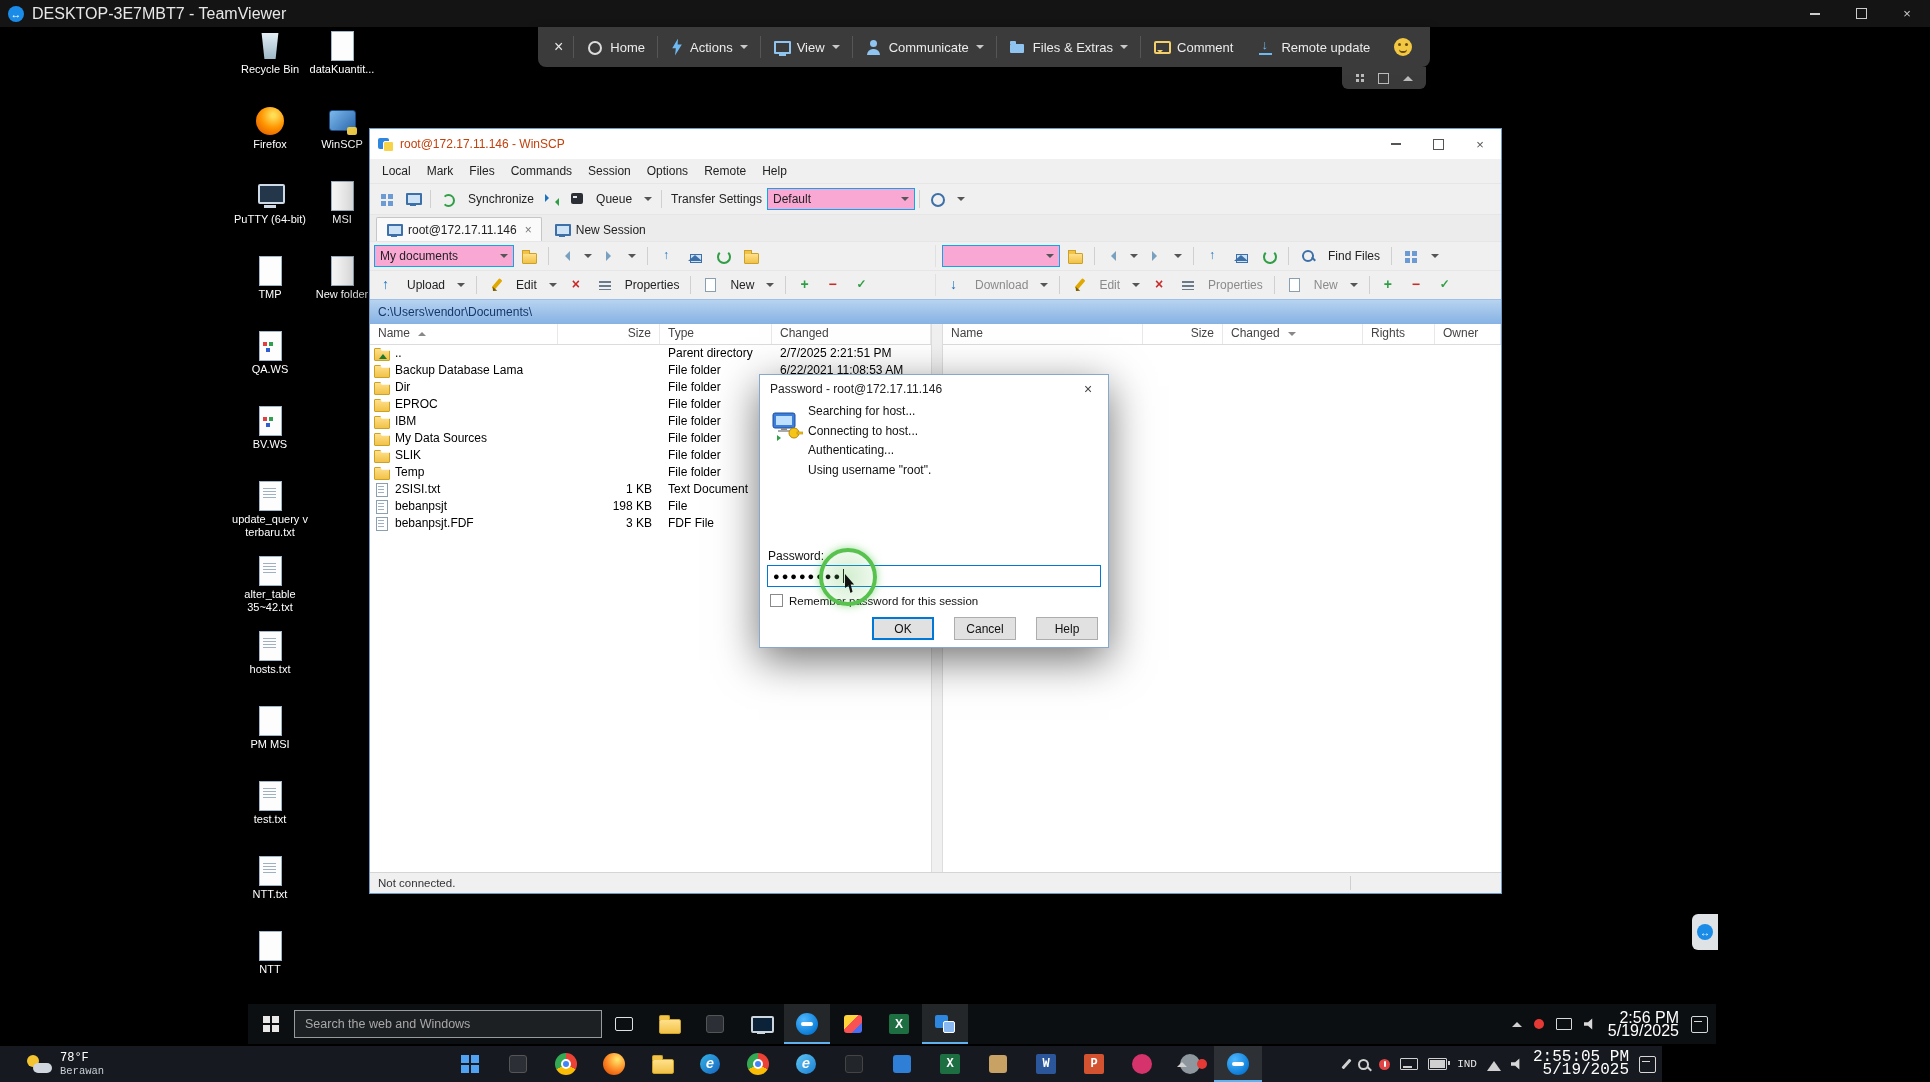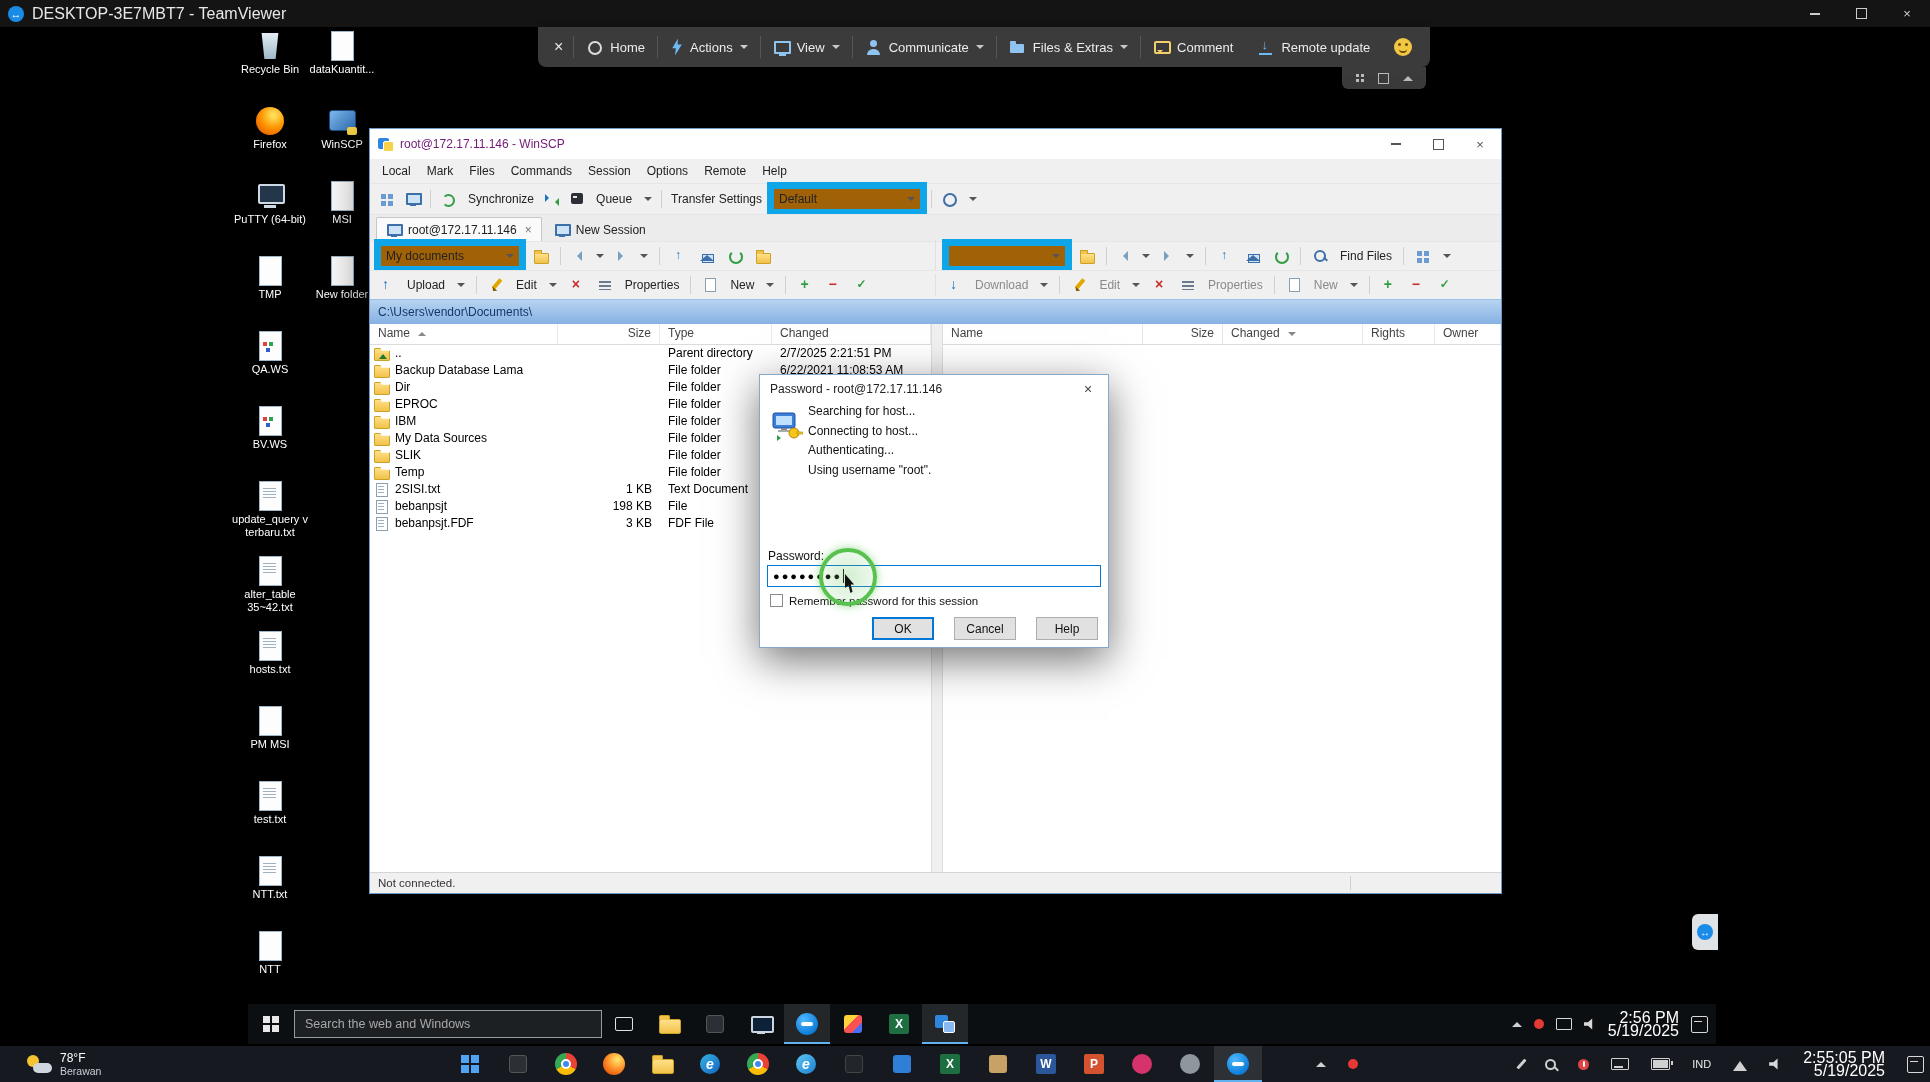--- a/index.html
+++ b/index.html
@@ -76,36 +76,36 @@
   .dk-putty::before{content:"";position:absolute;left:5px;top:4px;width:23px;height:16px;background:#23364a;border:2px solid #cdd9e4;border-radius:2px;}
   .dk-putty::after{content:"";position:absolute;left:11px;bottom:4px;width:12px;height:3px;background:#cdd9e4;}
 
   
   .winscp{position:absolute;left:369px;top:128px;width:1131px;height:764px;background:#f0f0f0;
     border:1px solid #6f9bc8;box-shadow:0 14px 45px rgba(0,0,0,.65);display:flex;flex-direction:column;z-index:20;font-size:12px;color:#222;}
   .ws-titlebar{height:30px;background:#fff;display:flex;align-items:center;padding-left:8px;flex:0 0 auto;}
   .ws-appicon{width:16px;height:16px;position:relative;margin-right:6px;}
   .ws-appicon::before{content:"";position:absolute;left:0;top:2px;width:11px;height:11px;background:#2e86de;border-radius:2px;}
   .ws-appicon::after{content:"";position:absolute;right:0;bottom:0;width:9px;height:9px;background:#f7d349;border:1px solid #fff;border-radius:2px;}
-  .ws-title{font-size:12px;color:#701a75;}
+  .ws-title{font-size:12px;color:#c2410c;}
   .ws-winbtns{margin-left:auto;display:flex;height:100%;}
   .ws-winbtn{width:42px;height:100%;display:flex;align-items:center;justify-content:center;color:#555;font-size:13px;}
   .wsb-bar{width:10px;height:2px;background:#555;}
   .wsb-box{width:9px;height:9px;border:1.5px solid #555;}
 
   .ws-menubar{height:24px;background:#f0f0f0;display:flex;align-items:center;padding-left:4px;flex:0 0 auto;}
   .ws-menu{padding:0 8px;font-size:12px;color:#222;}
 
   .ws-toolbar,.ws-prow{background:#f0f0f0;display:flex;align-items:center;padding:0 4px;flex:0 0 auto;border-top:1px solid #e6e6e6;}
   .ws-toolbar{height:30px;}
   .tbtn{height:22px;display:flex;align-items:center;gap:12px;padding:0 5px;border-radius:2px;font-size:12px;color:#222;white-space:nowrap;}
   .tbtn.disabled{color:#8a8a8a;}
   .tlabel{font-size:12px;color:#222;padding:0 5px;white-space:nowrap;}
   .sep{width:1px;height:18px;background:#d0d0d0;margin:0 4px;flex:0 0 auto;}
-  .combo{display:flex;align-items:center;justify-content:space-between;height:20px;background:#a16207;border:7px solid #0ea5e9;
+  .combo{display:flex;align-items:center;justify-content:space-between;height:20px;background:#f9a8d4;border:1px solid #0ea5e9;
     font-size:12px;padding:0 5px;color:#222;}
   .w130{width:128px;} .w140{width:136px;} .w110{width:106px;}
 
   .gi{display:inline-block;position:relative;width:16px;height:16px;flex:0 0 auto;}
   .gi-grid::before{content:"";position:absolute;left:2px;top:3px;width:5px;height:5px;background:#6b9bd2;box-shadow:7px 0 0 #6b9bd2,0 7px 0 #6b9bd2,7px 7px 0 #6b9bd2;}
   .gi-monitor::before{content:"";position:absolute;left:1px;top:2px;width:12px;height:8px;border:2px solid #3d6fa8;border-radius:1px;background:#cfe3f7;}
   .gi-monitor::after{content:"";position:absolute;left:5px;bottom:1px;width:6px;height:2px;background:#3d6fa8;}
   .gi-sync::before{content:"";position:absolute;left:2px;top:3px;width:9px;height:9px;border:2px solid #2f9e44;border-radius:50%;border-left-color:transparent;}
   .gi-swap::before{content:"";position:absolute;left:1px;top:3px;width:0;height:0;border:4px solid transparent;border-left-color:#1971c2;}
   .gi-swap::after{content:"";position:absolute;right:1px;bottom:1px;width:0;height:0;border:4px solid transparent;border-right-color:#2f9e44;}
@@ -230,21 +230,21 @@
   .rt-search{width:308px;height:28px;background:#1d2023;border:1px solid #9a9a9a;color:#b5b5b5;font-size:12.5px;
     padding:0 10px;font-family:"Liberation Sans",sans-serif;box-sizing:border-box;}
   .rt-search::placeholder{color:#a8a8a8;}
   .rt-taskview{width:44px;height:40px;display:flex;align-items:center;justify-content:center;position:relative;}
   .rt-taskview::before{content:"";width:16px;height:12px;border:1.5px solid #e0e0e0;border-radius:2px;}
   .rt-apps,.lt-apps{display:flex;height:100%;}
   .rt-app,.lt-app{width:46px;height:100%;display:flex;align-items:center;justify-content:center;}
   .lt-app{width:48px;}
   .rt-app.active,.lt-app.active{background:rgba(255,255,255,.10);box-shadow:inset 0 -2px 0 #5fb2ef;}
   .rt-tray{margin-left:auto;display:flex;align-items:center;gap:12px;padding-right:8px;}
-  .lt-tray{position:absolute;right:0;top:0;height:36px;display:flex;align-items:center;gap:22px;padding-right:6px;}
+  .lt-tray{position:absolute;right:0;top:0;height:36px;display:flex;align-items:center;gap:10px;padding-right:6px;}
   .tr-chev{width:0;height:0;border:5px solid transparent;border-bottom-color:#d0d0d0;margin-top:-4px;}
   .tr-red{width:10px;height:10px;border-radius:50%;background:#e53935;}
   .tr-monitor{width:14px;height:10px;border:1.5px solid #d8d8d8;border-radius:1px;}
   .tr-speaker{width:12px;height:12px;background:#d8d8d8;clip-path:polygon(0 35%,35% 35%,70% 5%,70% 95%,35% 65%,0 65%);}
   .tr-time{color:#fff;font-size:16px;line-height:13px;text-align:right;}
   .tr-action{width:15px;height:15px;border:1.5px solid #d8d8d8;border-radius:2px;position:relative;}
   .tr-action::after{content:"";position:absolute;left:2px;top:4px;width:8px;height:1.5px;background:#d8d8d8;}
   .tr-pen{width:3px;height:12px;background:#d0d0d0;transform:rotate(42deg);border-radius:1px;}
   .tr-mag{width:7px;height:7px;border:2px solid #d0d0d0;border-radius:50%;position:relative;}
   .tr-mag::after{content:"";position:absolute;left:7px;top:7px;width:5px;height:2px;background:#d0d0d0;transform:rotate(45deg);}
@@ -252,21 +252,21 @@
   .tr-mic::after{content:"";position:absolute;left:4.5px;top:2px;width:2px;height:6px;background:#fff;border-radius:1px;}
   .tr-kb{width:16px;height:10px;border:1.5px solid #d0d0d0;border-radius:1px;position:relative;}
   .tr-kb::after{content:"";position:absolute;left:2px;bottom:1.5px;width:9px;height:1.5px;background:#d0d0d0;}
   .tr-batt{width:15px;height:8px;border:1.5px solid #d0d0d0;border-radius:1px;position:relative;background:#d0d0d0;background-clip:content-box;padding:1px;}
   .tr-batt::after{content:"";position:absolute;right:-4px;top:2px;width:2px;height:4px;background:#d0d0d0;}
   .tr-wifi{width:0;height:0;border:7px solid transparent;border-bottom:10px solid #d0d0d0;margin-top:-4px;}
   .tr-lang{color:#e8e8e8;font-size:11px;}
   .tr-spacer{width:118px;height:1px;}
 
   
-  .local-taskbar{position:absolute;left:0;top:1046px;width:1930px;height:36px;background:#161a20;z-index:13;}
+  .local-taskbar{position:absolute;left:0;top:1046px;width:1662px;height:36px;background:#161a20;z-index:13;font-family:Liberation Mono, monospace;}
   .lt-weather{position:absolute;left:26px;top:0;height:36px;display:flex;align-items:center;gap:8px;}
   .wx-icon{width:26px;height:18px;position:relative;}
   .wx-icon::before{content:"";position:absolute;left:1px;top:0;width:12px;height:12px;border-radius:50%;background:#f3c430;}
   .wx-icon::after{content:"";position:absolute;right:0;bottom:0;width:19px;height:10px;border-radius:6px;background:#cfd6dd;}
   .wx-temp{color:#fff;font-size:12px;line-height:13px;}
   .wx-desc{color:#c8cdd3;font-size:10.5px;line-height:12px;}
   .lt-apps{position:absolute;left:446px;top:0;height:36px;}
 
   .app-ic{width:24px;height:24px;position:relative;display:block;flex:0 0 auto;}
   .ic-start::before{content:"";position:absolute;left:3px;top:3px;width:8px;height:8px;background:#4fa3f2;

